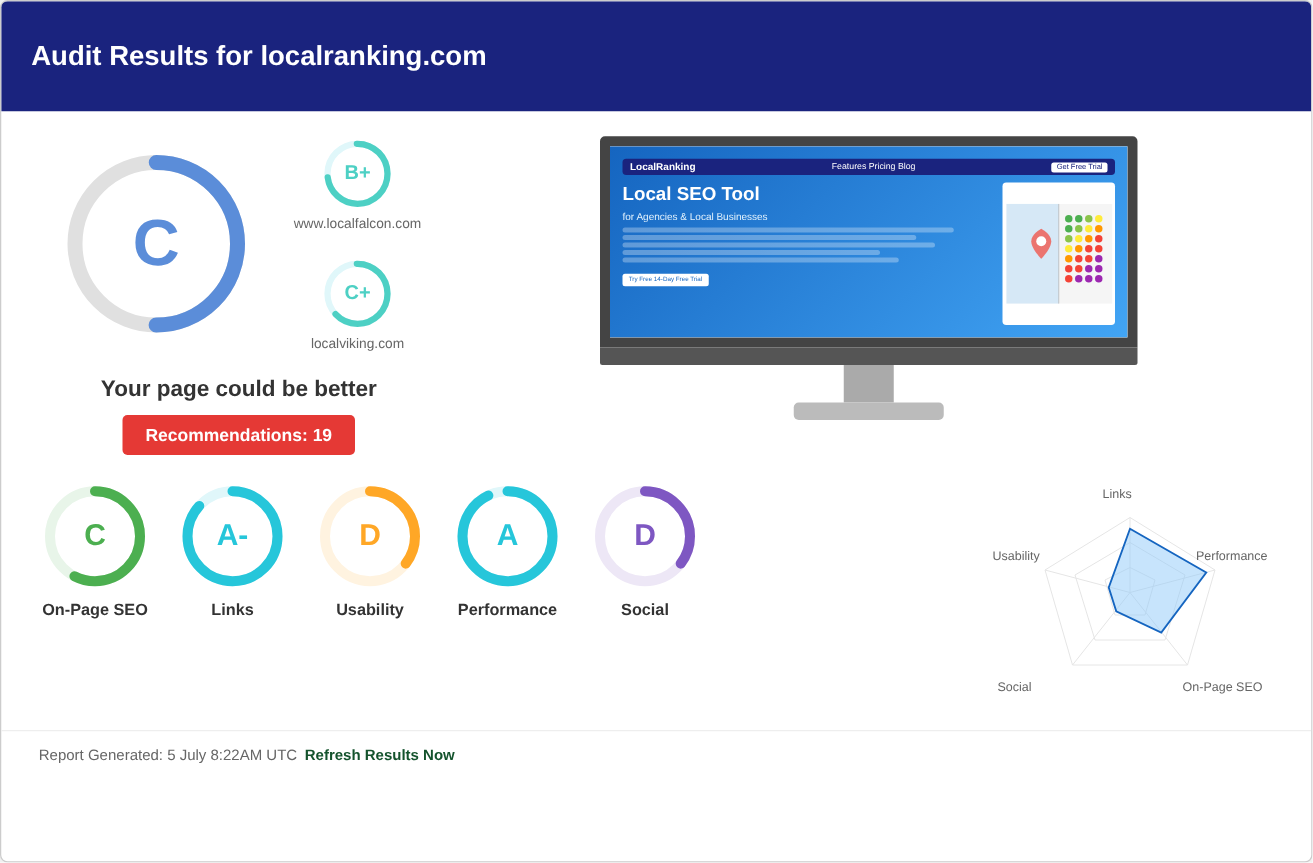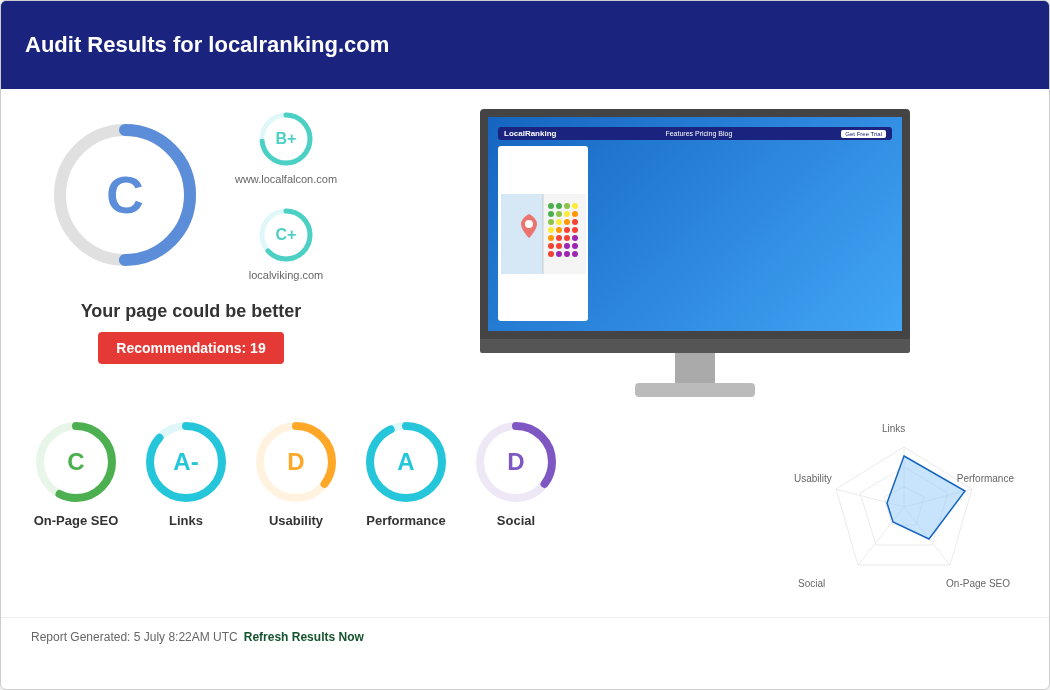--- a/index.html
+++ b/index.html
@@ -16,21 +16,21 @@
     .small-circles { display: flex; flex-direction: column; gap: 20px; }
     .small-circle-item { display: flex; flex-direction: column; align-items: center; }
     .circle-small { position: relative; width: 60px; height: 60px; }
     .circle-small svg { position: absolute; top: 0; left: 0; }
     .circle-small-label { position: absolute; top: 50%; left: 50%; transform: translate(-50%, -50%); font-size: 16px; font-weight: bold; color: #4dd0c4; }
     .circle-small-text { font-size: 11px; color: #666; margin-top: 4px; }
     .page-message { font-size: 18px; font-weight: bold; color: #333; margin: 10px 0; }
     .recommendations-btn { background: #e53935; color: #fff; border: none; padding: 8px 18px; border-radius: 4px; font-size: 14px; font-weight: bold; cursor: pointer; }
     .preview-section { flex: 1; display: flex; justify-content: center; }
     .monitor-wrapper { position: relative; width: 430px; }
-    .monitor-screen { background: #fde047; border-radius: 4px 4px 0 0; overflow: hidden; border: 8px solid #444; width: 100%; height: 230px; }
+    .monitor-screen { background: #fde047; border-radius: 4px 4px 0 0; overflow: hidden; border: 8px solid #444; width: 100%; height: 169px; }
     .monitor-screenshot { width: 100%; height: 100%; background: linear-gradient(135deg, #1565c0 0%, #42a5f5 100%); display: flex; flex-direction: column; align-items: flex-start; padding: 10px; }
     .screen-text-line { background: rgba(255,255,255,0.3); height: 4px; border-radius: 2px; margin: 2px 0; }
     .screen-btn { background: #fff; color: #1565c0; font-size: 5px; padding: 2px 5px; border-radius: 2px; margin-top: 6px; display: inline-block; }
     .monitor-bezel-bottom { background: #555; height: 14px; width: 100%; border-radius: 0 0 2px 2px; }
     .monitor-caption-bar { background: #f5f5f5; border: 1px solid #ddd; text-align: center; padding: 6px; font-size: 11px; color: #555; }
     .monitor-stand { display: flex; flex-direction: column; align-items: center; }
     .stand-neck { width: 40px; height: 30px; background: #aaa; margin: 0 auto; }
     .stand-base { width: 120px; height: 14px; background: #bbb; border-radius: 4px; }
     .bottom-section { margin-top: 20px; display: flex; align-items: flex-start; gap: 10px; }
     .score-circles-row { display: flex; gap: 20px; flex: 1; align-items: flex-end; }
@@ -101,20 +101,30 @@
       <div class="preview-section">
         <div class="monitor-wrapper">
           <div class="monitor-screen">
             <div class="monitor-screenshot">
               <div style="background:#1a237e; padding:2px 6px; border-radius:3px; margin-bottom:6px; display:flex; align-items:center; justify-content:space-between; width:100%;">
                 <span style="color:#fff; font-size:8px; font-weight:bold;">LocalRanking</span>
                 <span style="color:#fff; font-size:7px;">Features  Pricing  Blog</span>
                 <span style="background:#fff; color:#1a237e; font-size:6px; padding:1px 4px; border-radius:2px;">Get Free Trial</span>
               </div>
               <div style="display:flex; gap:10px; width:100%; flex:1;">
+                <div style="flex:1;">
+                  <div style="color:#fff; font-size:15px; font-weight:bold; line-height:1.3; margin-bottom:3px;">Local SEO Tool</div>
+                  <div style="color:#e3f2fd; font-size:8px; margin-bottom:4px;">for Agencies &amp; Local Businesses</div>
+                  <div class="screen-text-line" style="width:90%"></div>
+                  <div class="screen-text-line" style="width:80%"></div>
+                  <div class="screen-text-line" style="width:85%"></div>
+                  <div class="screen-text-line" style="width:70%"></div>
+                  <div class="screen-text-line" style="width:75%"></div>
+                  <span class="screen-btn">Try Free 14-Day Free Trial</span>
+                </div>
                 <div style="width:90px; background:#fff; border-radius:3px; overflow:hidden; display:flex; align-items:center; justify-content:center;">
 
                   <svg width="85" height="80" viewBox="0 0 85 80">
                     <rect x="0" y="0" width="85" height="80" fill="#f5f5f5"></rect>
                     <rect x="0" y="0" width="42" height="80" fill="#90caf9" opacity="0.3"></rect>
                     <line x1="42" y1="0" x2="42" y2="80" stroke="#aaa" stroke-width="0.5"></line>
 
                     <circle cx="50" cy="12" r="3" fill="#4caf50"></circle>
                     <circle cx="58" cy="12" r="3" fill="#4caf50"></circle>
                     <circle cx="66" cy="12" r="3" fill="#8bc34a"></circle>

